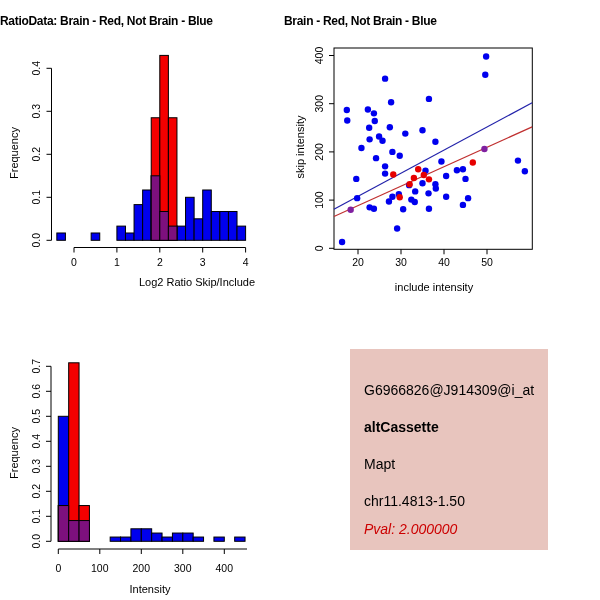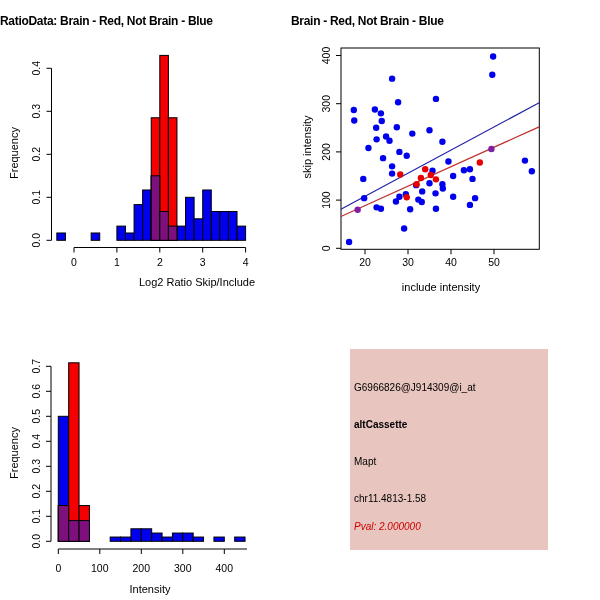--- a/index.html
+++ b/index.html
@@ -1,30 +1,30 @@
 <!DOCTYPE html>
 <html><head>
 <meta charset="utf-8">
 <style>
   html,body{margin:0;padding:0;background:#ffffff;}
   #screen{position:relative;width:600px;height:600px;background:#ffffff;overflow:hidden;
           font-family:"Liberation Sans",sans-serif;}
   .panel{position:absolute;width:300px;height:300px;}
-  #p1{left:0;top:0;} #p2{left:291px;top:0;} #p3{left:0;top:300px;} #p4{left:300px;top:300px;}
+  #p1{left:0;top:0;} #p2{left:284px;top:0;} #p3{left:0;top:300px;} #p4{left:300px;top:300px;}
   .panel svg{position:absolute;left:0;top:0;}
   .ptitle{position:absolute;left:0;top:14px;width:300px;text-align:left;
           font-size:12px;font-weight:bold;letter-spacing:-0.3px;color:#000;}
   .xlab{position:absolute;left:0;width:300px;text-align:center;font-size:11px;color:#000;}
   #p1 .xlab{top:276px;margin-left:47px;} #p2 .xlab{top:281px;} #p3 .xlab{top:283px;}
   .ylab{position:absolute;width:120px;text-align:center;font-size:11px;color:#000;
         transform:rotate(-90deg);}
   #p1 .ylab{left:-46px;top:147px;} #p2 .ylab{left:-44px;top:141px;} #p3 .ylab{left:-46px;top:147px;}
   #p3 .ptitle{top:17px;}
   #infoPanel{position:absolute;left:50px;top:49px;width:198px;height:201px;}
-  .info-line{position:absolute;left:4px;font-size:10px;white-space:nowrap;}
+  .info-line{position:absolute;left:14px;font-size:14px;white-space:nowrap;}
   .info-line:nth-child(1){top:33px;}
   .info-line:nth-child(2){top:70px;}
   .info-line:nth-child(3){top:107px;}
   .info-line:nth-child(4){top:144px;}
   .info-line:nth-child(5){top:172px;font-style:italic;}
 </style>
 </head>
 <body>
 
 <div id="screen">
@@ -228,18 +228,18 @@
         <rect x="79.05" y="220.55" width="10.375" height="20.75" fill="#7D107D" stroke="#000" stroke-width="1"></rect>
       </svg>
     <div class="xlab">Intensity</div>
   </div>
 
   <div class="panel" id="p4">
     <div id="infoPanel" style="background: rgb(232, 197, 190);">
       <div class="info-line" style="color: rgb(0, 0, 0);">G6966826@J914309@i_at</div>
       <div class="info-line" style="color: rgb(0, 0, 0); font-weight: bold;">altCassette</div>
       <div class="info-line" style="color: rgb(0, 0, 0);">Mapt</div>
-      <div class="info-line" style="color: rgb(0, 0, 0);">chr11.4813-1.58</div>
+      <div class="info-line" style="color: rgb(0, 0, 0);">chr11.4813-1.50</div>
       <div class="info-line" style="color: rgb(204, 0, 0);">Pval: 2.000000</div>
     </div>
   </div>
 
 </div>
 
 </body></html>

